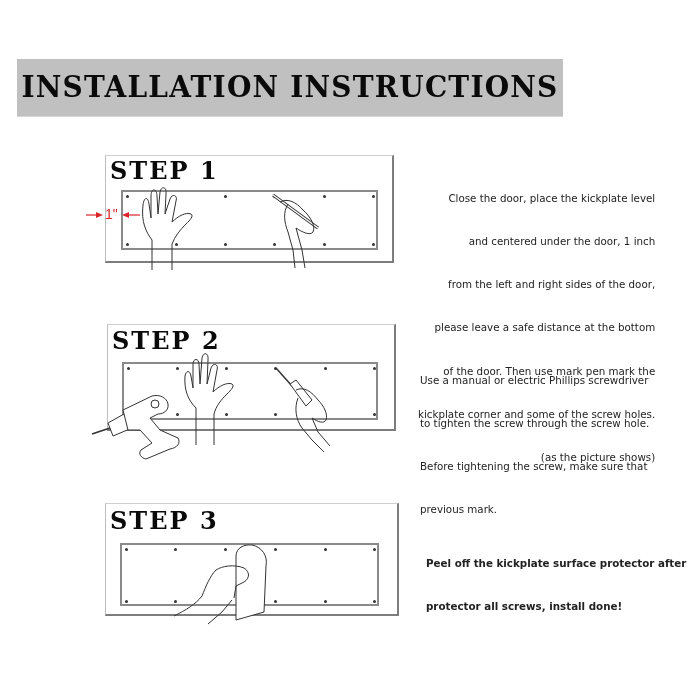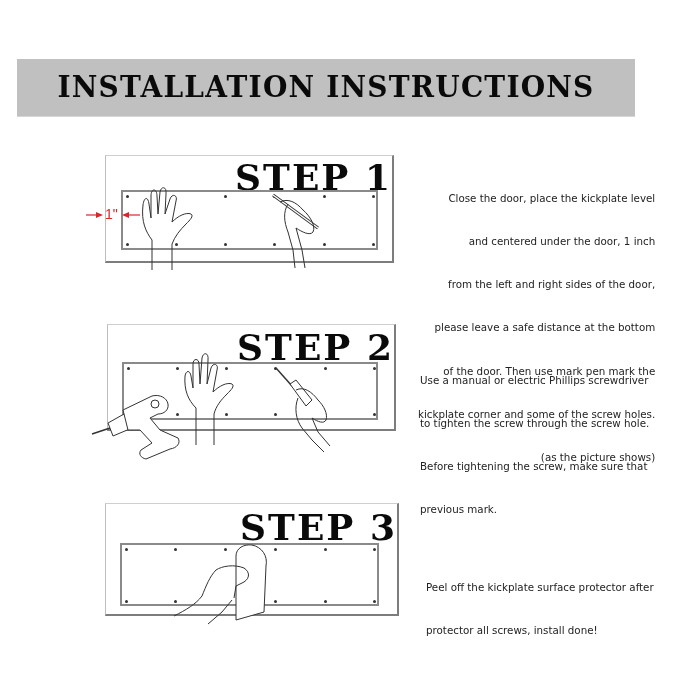--- a/index.html
+++ b/index.html
@@ -1,20 +1,20 @@
 <!DOCTYPE html>
 <html><head>
 <meta charset="utf-8">
 <style>
   html, body { margin:0; padding:0; background:#ffffff; }
   body { width:700px; height:700px; position:relative; overflow:hidden; font-family:"DejaVu Sans", sans-serif; }
-  .banner { position:absolute; left:17px; top:59px; width:618px; height:57px; background:#c0c0c0; border-bottom:1px solid #d6d6d6; }
+  .banner { position:absolute; left:17px; top:59px; width:546px; height:57px; background:#c0c0c0; border-bottom:1px solid #d6d6d6; }
   .banner-title { position:absolute; left:0; right:0; top:12px; text-align:center; font-family:"DejaVu Serif", serif; font-weight:bold; font-size:28px; letter-spacing:1.2px; color:#0a0a0a; transform:scaleY(1.05); }
   .step-box { position:absolute; background:#fff; border-top:1px solid #cfcfcf; border-left:1px solid #bdbdbd; border-right:2px solid #7d7d7d; border-bottom:2px solid #7d7d7d; box-sizing:border-box; }
-  .step-title { position:absolute; left:4px; right:0; text-align:right; font-family:"DejaVu Serif", serif; font-weight:bold; font-size:36px; letter-spacing:2px; color:#0a0a0a; }
+  .step-title { position:absolute; left:4px; right:0; text-align:left; font-family:"DejaVu Serif", serif; font-weight:bold; font-size:24px; letter-spacing:2px; color:#0a0a0a; }
   .plate { position:absolute; border:2px solid #8a8a8a; box-sizing:border-box; background:#fff; }
   .screw { position:absolute; width:3px; height:3px; border-radius:50%; background:#333; }
   .step-text { position:absolute; font-family:"DejaVu Sans", sans-serif; font-size:10.3px; line-height:14.4px; color:#222; white-space:pre; }
   .art { position:absolute; left:0; top:0; overflow:visible; pointer-events:none; }
   .measure { position:absolute; color:#d9262b; font-family:"Liberation Sans", sans-serif; font-size:14px; }
 </style>
 </head>
 <body>
 
 <div class="banner">
@@ -117,16 +117,16 @@
     <span class="screw" style="left:152px; top:55px;"></span>
     <span class="screw" style="left:202px; top:55px;"></span>
     <span class="screw" style="left:251px; top:55px;"></span>
   </div>
 </div>
 <svg class="art" width="700" height="700">
   <path d="M236,620 L236,556 C236,548 244,544 252,545 C262,547 268,556 266,566 L264,612 L236,620" fill="#fff" stroke="#333" stroke-width="1"></path>
   <path d="M174,616 C186,610 196,604 202,596 C206,586 210,576 216,570 C222,566 234,564 244,568 C250,572 250,578 244,582 L236,586 L234,598 M208,624 L222,612 L232,600" fill="none" stroke="#333" stroke-width="1"></path>
 </svg>
 
-<div class="step-text" style="left:426px; top:551px;">
+<div class="step-text" style="left:426px; top:527px;font-weight:bold;">
   <div>Peel off the kickplate surface protector after</div>
   <div>protector all screws, install done!</div>
 </div>
 
 </body></html>

